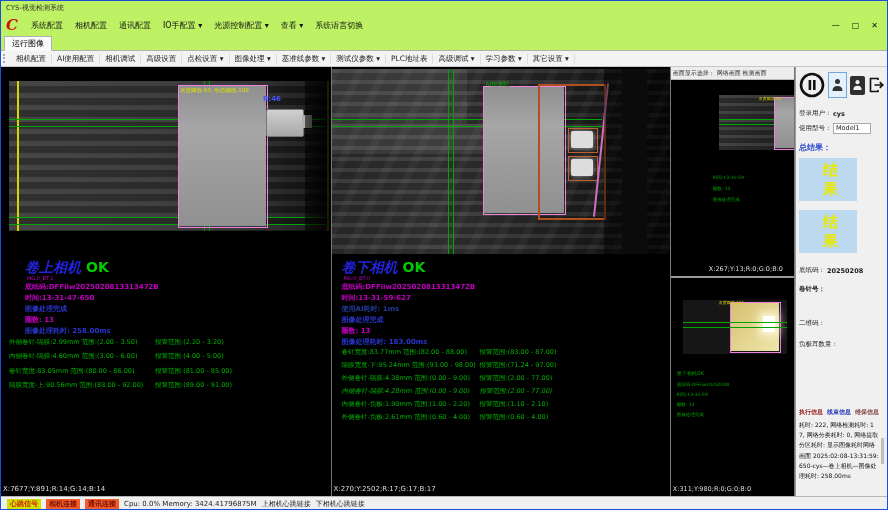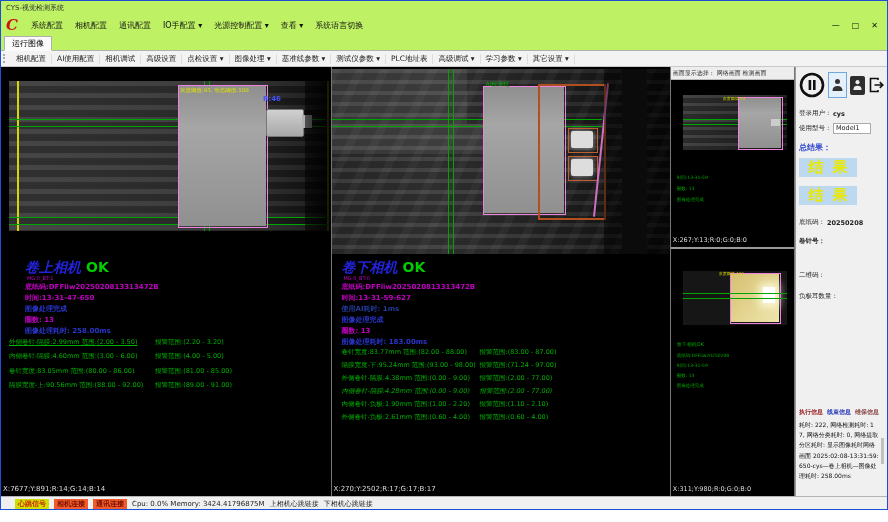--- a/index.html
+++ b/index.html
@@ -33,43 +33,43 @@
   .t-mag{position:absolute;font-size:7px;font-weight:bold;color:#c000c0;white-space:nowrap;}
   .t-blue{position:absolute;font-size:7px;font-weight:bold;color:#2a35cc;white-space:nowrap;}
   .mrow{position:absolute;font-size:6.5px;color:#00b000;white-space:nowrap;left:8px;right:2px;}
   .mrow .alarm{position:absolute;top:0;}
   #cam1 .alarm{left:146px;}
   #cam2 .alarm{left:138px;}
   .coord{position:absolute;left:2px;bottom:3px;font-size:7px;color:#ddd;white-space:nowrap;}
   .thumbcol{width:126px;border-right:1px solid #777;display:flex;flex-direction:column;background:#000;}
   .thumbhead{height:12px;background:#ededed;font-size:6px;color:#333;display:flex;align-items:center;padding-left:2px;border-bottom:1px solid #bbb;white-space:nowrap;overflow:hidden;}
   .thumb{position:relative;overflow:hidden;}
-  #thumb1{height:167px;}
+  #thumb1{height:196px;margin-left:36px;}
   .thumbdiv{height:2px;background:#9a9a9a;}
   #thumb2{flex:1;}
   .tscene{position:absolute;background-image:repeating-linear-gradient(180deg,rgba(255,255,255,.06) 0 3px,rgba(0,0,0,.22) 3px 8px),linear-gradient(90deg,#383838,#242424 80%,#101010);}
   .tinyg{position:absolute;font-size:4.5px;color:#00a800;white-space:nowrap;}
   .tinyy{position:absolute;font-size:4px;color:#d6d600;white-space:nowrap;}
   .side{flex:1;background:#f0f0f0;border-left:1px solid #999;display:flex;flex-direction:column;padding:2px 3px;font-size:6.5px;color:#222;}
   .btnrow{display:flex;align-items:center;gap:3px;margin:3px 0 6px 0;}
   .iconbtn{display:flex;align-items:center;justify-content:center;cursor:default;}
   #btn-user{width:17px;height:24px;border:1px solid #6fa8dc;background:#e4f0fb;}
   #btn-op{width:15px;height:19px;background:#2e2e2e;border-radius:2px;}
   #btn-exit{width:16px;height:18px;}
   .srow{display:flex;align-items:center;margin-top:5px;}
   .slabel{width:34px;flex:none;}
   .sval{font-weight:bold;}
   .modelbox{background:#fff;border:1px solid #aaa;padding:0 2px;min-width:32px;height:9px;line-height:9px;}
   .total{color:#2b44cc;font-weight:bold;font-size:8px;margin-top:8px;}
-  .resultbox{width:58px;height:19px;background:#bcd9f0;color:#e8e800;font-weight:bold;font-size:15px;display:flex;align-items:center;justify-content:center;letter-spacing:9px;padding-left:9px;box-sizing:border-box;margin-top:5px;}
+  .resultbox{width:58px;height:43px;background:#bcd9f0;color:#e8e800;font-weight:bold;font-size:15px;display:flex;align-items:center;justify-content:center;letter-spacing:9px;padding-left:24px;box-sizing:border-box;margin-top:5px;}
   .infotabs{display:flex;gap:4px;margin-top:auto;font-size:6px;font-weight:bold;white-space:nowrap;}
   .it0{color:#992222;} .it1{color:#2233bb;} .it2{color:#884444;}
   .logbox{position:relative;margin-top:3px;height:74px;font-size:6px;line-height:1.7;color:#111;overflow:hidden;padding-right:5px;word-break:break-all;}
   .logscroll{position:absolute;right:0;top:18px;width:3px;height:26px;background:#c0c0c0;}
-  .statusbar{height:13px;border-top:1px solid #b5b5b5;display:flex;align-items:center;gap:5px;padding-left:14px;font-size:7px;color:#222;background:#f0f0f0;}
+  .statusbar{height:13px;border-top:1px solid #b5b5b5;display:flex;align-items:center;gap:5px;padding-left:6px;font-size:7px;color:#222;background:#f0f0f0;}
   .badge{padding:0 3px;font-weight:bold;height:10px;line-height:10px;white-space:nowrap;}
   .b0{background:#cfe000;color:#cc2200;}
   .b1,.b2{background:#f25c2a;color:#7a1000;}
   .rlab{position:absolute;font-size:7px;font-weight:bold;color:#4455ff;white-space:nowrap;}
 </style>
 </head>
 <body>
 
 <div class="window">
 
@@ -135,21 +135,21 @@
       </div>
       <div class="t-title" style="left:24px;top:192px;">
         <span>卷上相机</span><span class="t-ok">OK</span>
       </div>
       <div class="t-mg" style="left:26px;top:208px;">MG:0_BT:1</div>
       <div class="t-mag" style="left:24px;top:215px;">底纸码:DFFiiw2025020813313472B</div>
       <div class="t-mag" style="left:24px;top:226px;">时间:13-31-47-650</div>
       <div class="t-blue" style="left:24px;top:237px;">图像处理完成</div>
       <div class="t-mag" style="left:24px;top:248px;">圈数: 13</div>
       <div class="t-blue" style="left:24px;top:259px;">图像处理耗时: 258.00ms</div>
-      <div class="mrow" style="top:271px;text-decoration:underline;">
+      <div class="mrow" style="top:271px;">
         <span>外侧卷针-隔膜:2.99mm 范围:(2.00 - 3.50)</span>
         <span class="alarm">报警范围:(2.20 - 3.20)</span>
       </div>
       <div class="mrow" style="top:285px;">
         <span>内侧卷针-隔膜:4.60mm 范围:(3.00 - 6.00)</span>
         <span class="alarm">报警范围:(4.00 - 5.00)</span>
       </div>
       <div class="mrow" style="top:300px;">
         <span>卷针宽度:83.05mm 范围:(80.00 - 86.00)</span>
         <span class="alarm">报警范围:(81.00 - 85.00)</span>

